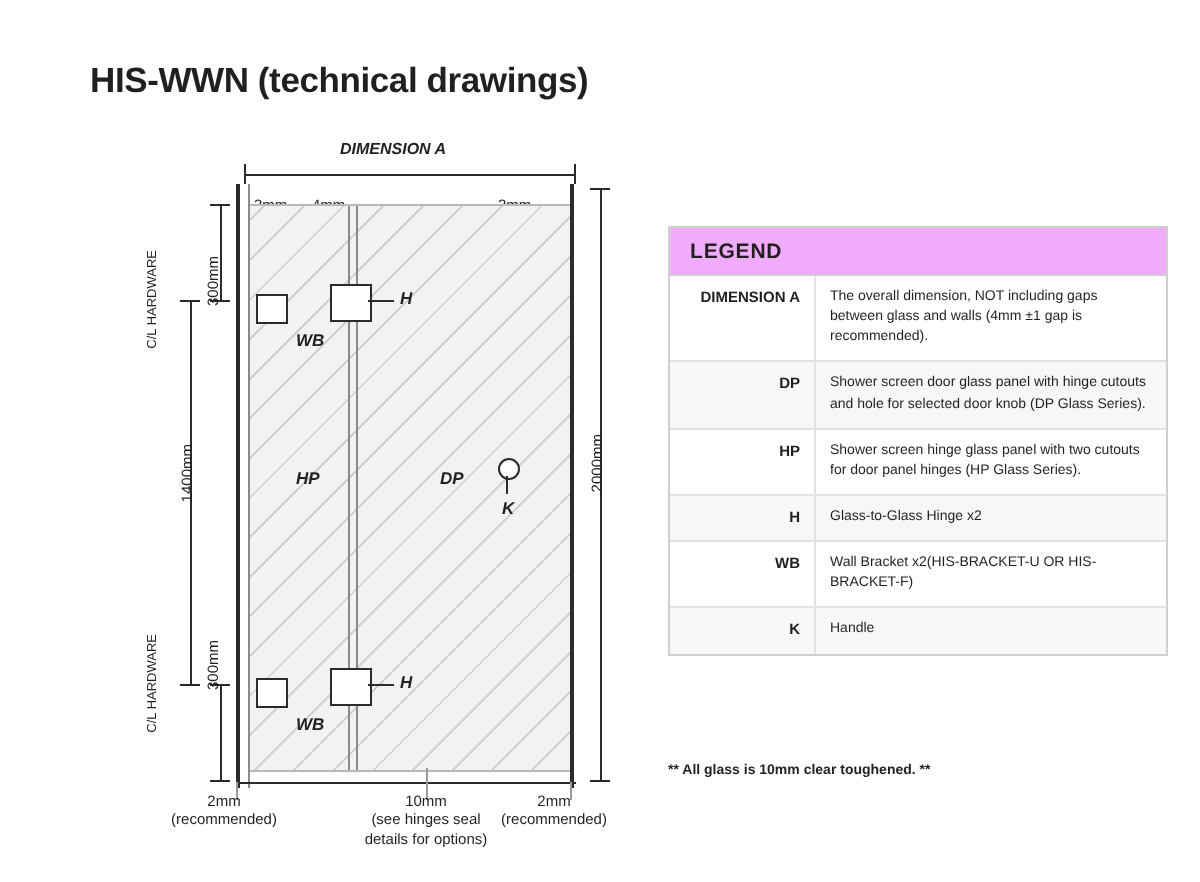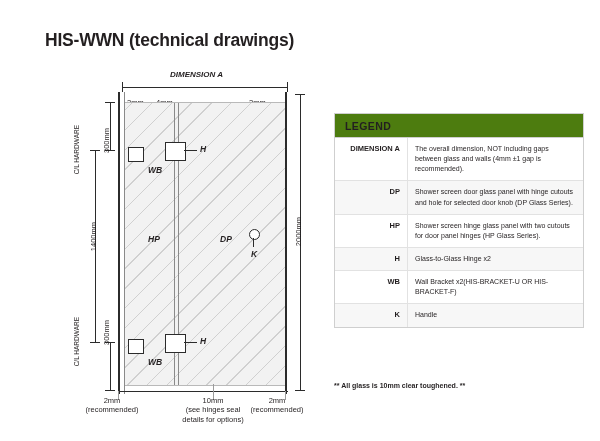--- a/index.html
+++ b/index.html
@@ -222,21 +222,21 @@
   
   .legend {
     position: absolute;
     left: 322px;
     top: 113px;
     width: 248px;
     border: 1px solid #cfcfcf;
     background: #ffffff;
   }
   .legend-head {
-    background: #4d7c0f;
+    background: #f0abfc;
     padding: 6px 10px 5px 10px;
     font-size: 10.5px;
     font-weight: bold;
     letter-spacing: 0.4px;
     border-bottom: 1px solid #cfcfcf;
   }
   .legend-row {
     display: flex;
     border-bottom: 1px solid #e2e2e2;
     min-height: 18px;

